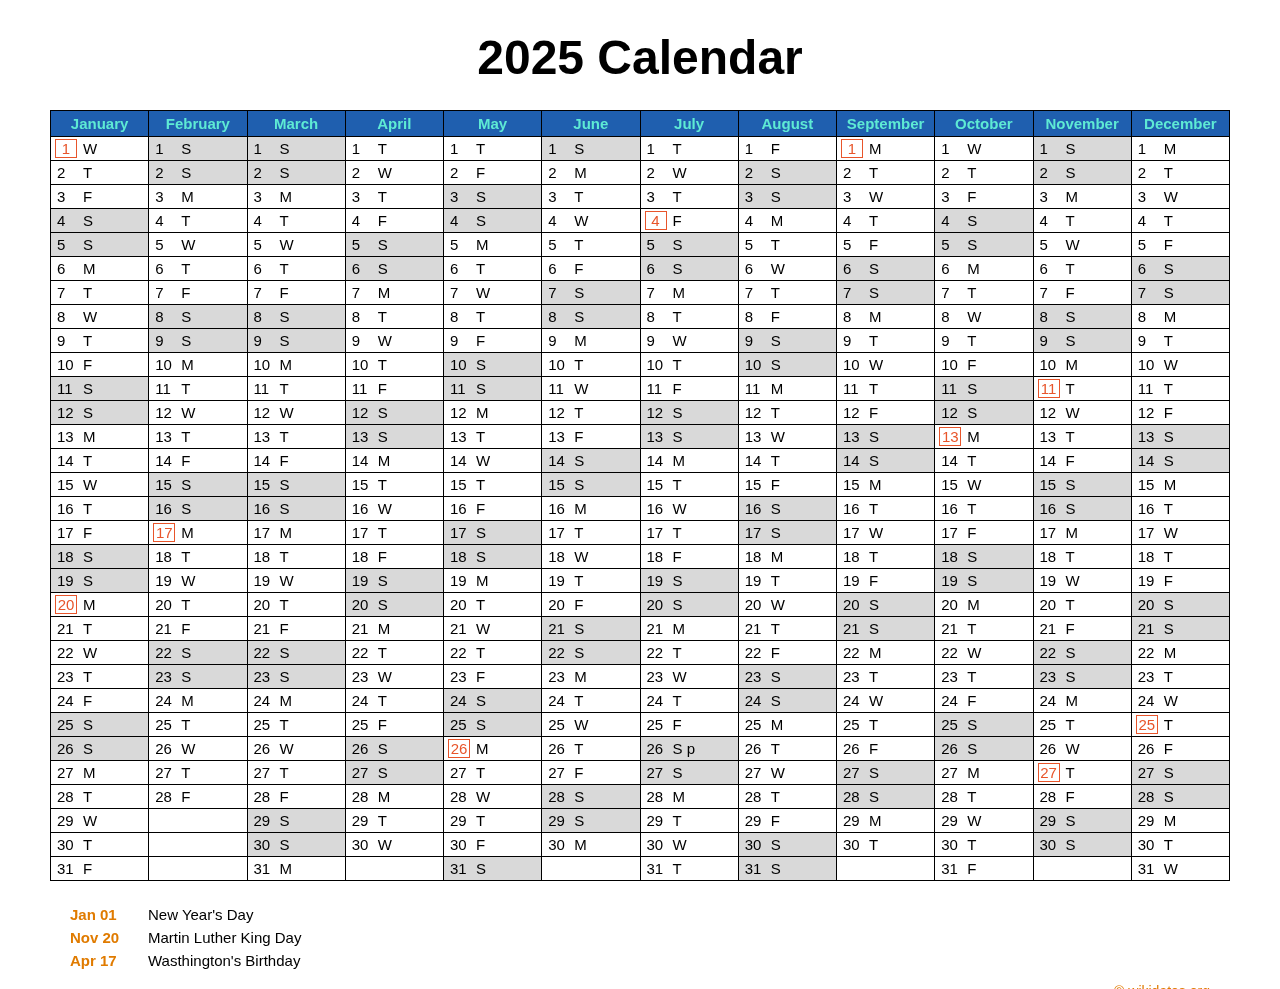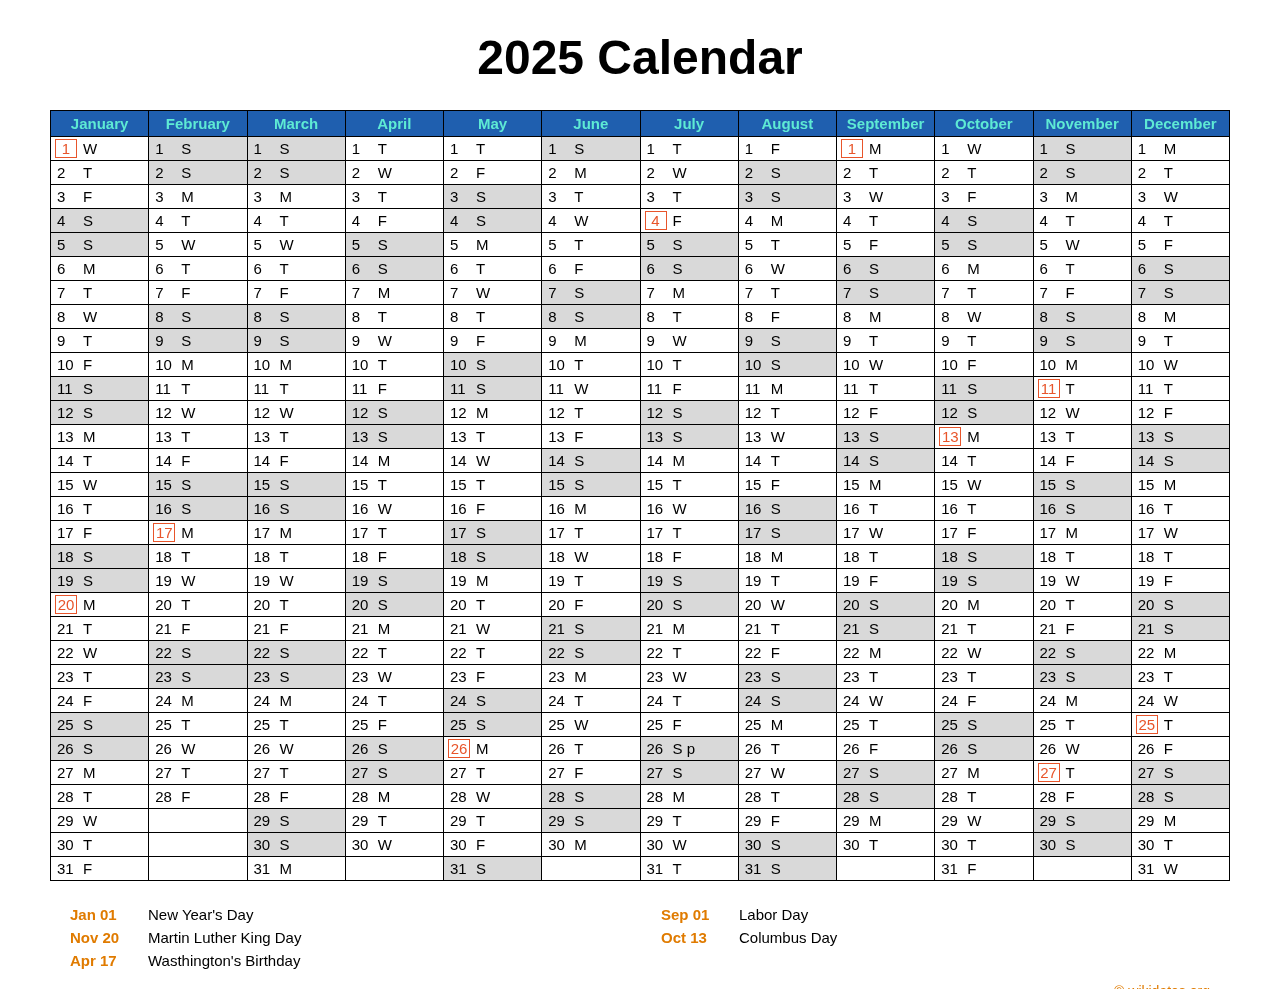--- a/index.html
+++ b/index.html
@@ -2369,25 +2369,15 @@
       </div>
       <div class="hrow">
         <span class="hdate">Nov 20</span>
         <span>Martin Luther King Day</span>
       </div>
       <div class="hrow">
         <span class="hdate">Apr 17</span>
         <span>Wasthington's Birthday</span>
       </div>
     </div>
-    <div class="hcol">
-      <div class="hrow">
-        <span class="hdate">Sep 01</span>
-        <span>Labor Day</span>
-      </div>
-      <div class="hrow">
-        <span class="hdate">Oct 13</span>
-        <span>Columbus Day</span>
-      </div>
-    </div>
   </div>
 
 <div class="credit">© wikidates.org</div>
 
 </body></html>

